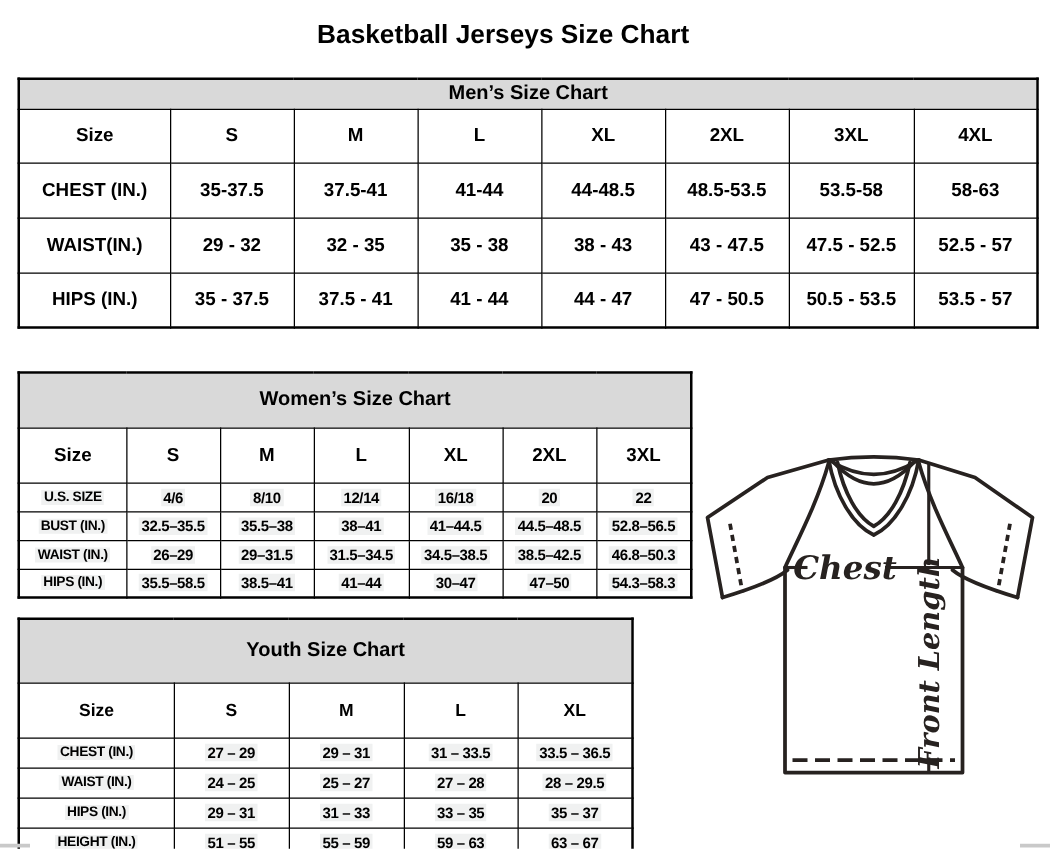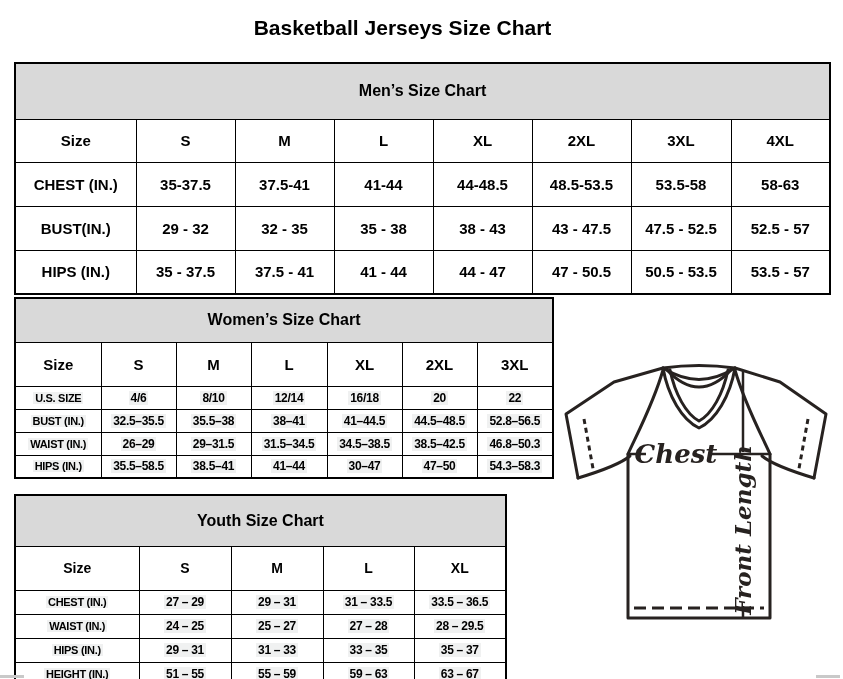--- a/index.html
+++ b/index.html
@@ -15,21 +15,21 @@
     position:absolute;border-collapse:collapse;table-layout:fixed;
     background:#fff;border:2px solid #000;
   }
   td,th{
     border:1px solid #000;text-align:center;vertical-align:middle;
     font-weight:bold;padding:0;color:#000;overflow:hidden;white-space:nowrap;
   }
   tr.band td{background:#d9d9d9;font-size:16px;}
   
   #mens-table{left:14px;top:62px;width:815px;}
-  #mens-table tr.band{height:56px;}
+  #mens-table tr.band{height:24px;}
   #mens-table tr.head{height:43px;font-size:15px;}
   #mens-table tr.row{height:44px;font-size:15px;}
   
   #womens-table{left:14px;top:297px;width:538px;}
   #womens-table tr.band{height:44px;}
   #womens-table tr.head{height:44px;font-size:15px;}
   #womens-table tr.row{height:23px;font-size:12px;letter-spacing:-0.3px;}
   #womens-table tr.row td:first-child{font-size:11px;}
   
   #youth-table{left:14px;top:494px;width:491px;}
@@ -84,21 +84,21 @@
         <td>CHEST (IN.)</td>
         <td>35-37.5</td>
         <td>37.5-41</td>
         <td>41-44</td>
         <td>44-48.5</td>
         <td>48.5-53.5</td>
         <td>53.5-58</td>
         <td>58-63</td>
       </tr>
       <tr class="row">
-        <td>BUST(IN.)</td>
+        <td>WAIST(IN.)</td>
         <td>29 - 32</td>
         <td>32 - 35</td>
         <td>35 - 38</td>
         <td>38 - 43</td>
         <td>43 - 47.5</td>
         <td>47.5 - 52.5</td>
         <td>52.5 - 57</td>
       </tr>
       <tr class="row">
         <td>HIPS (IN.)</td>

